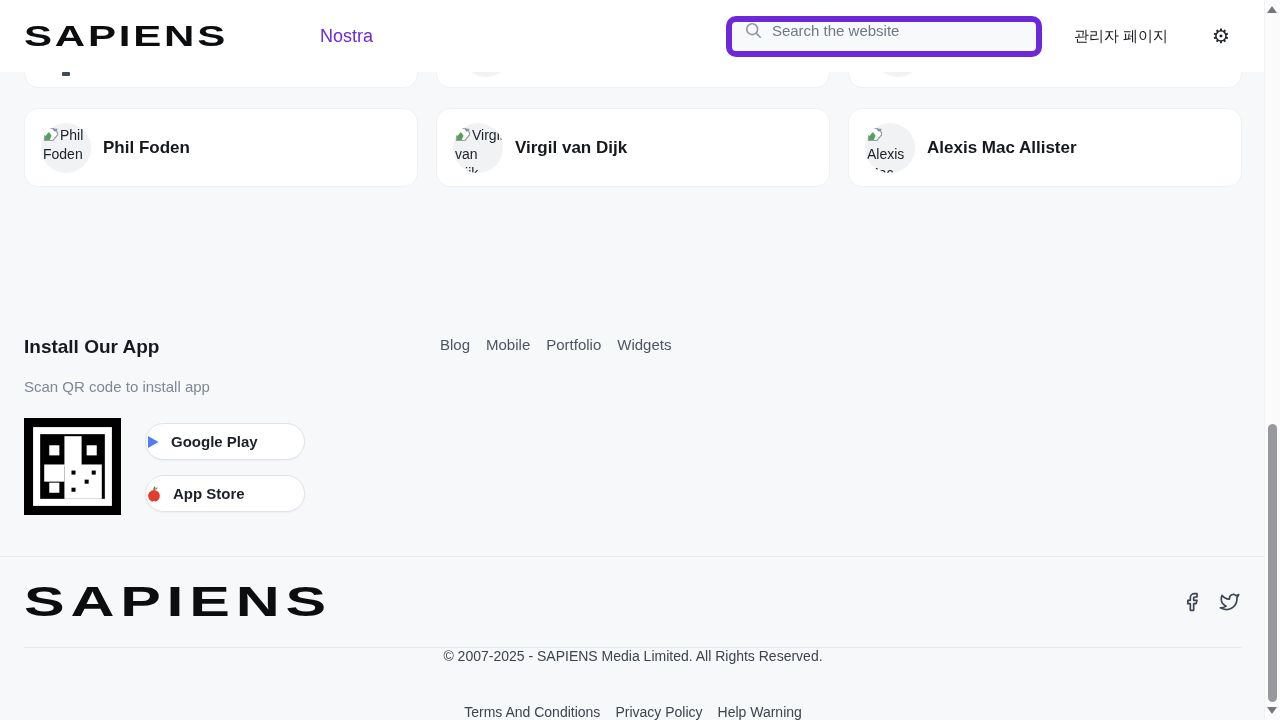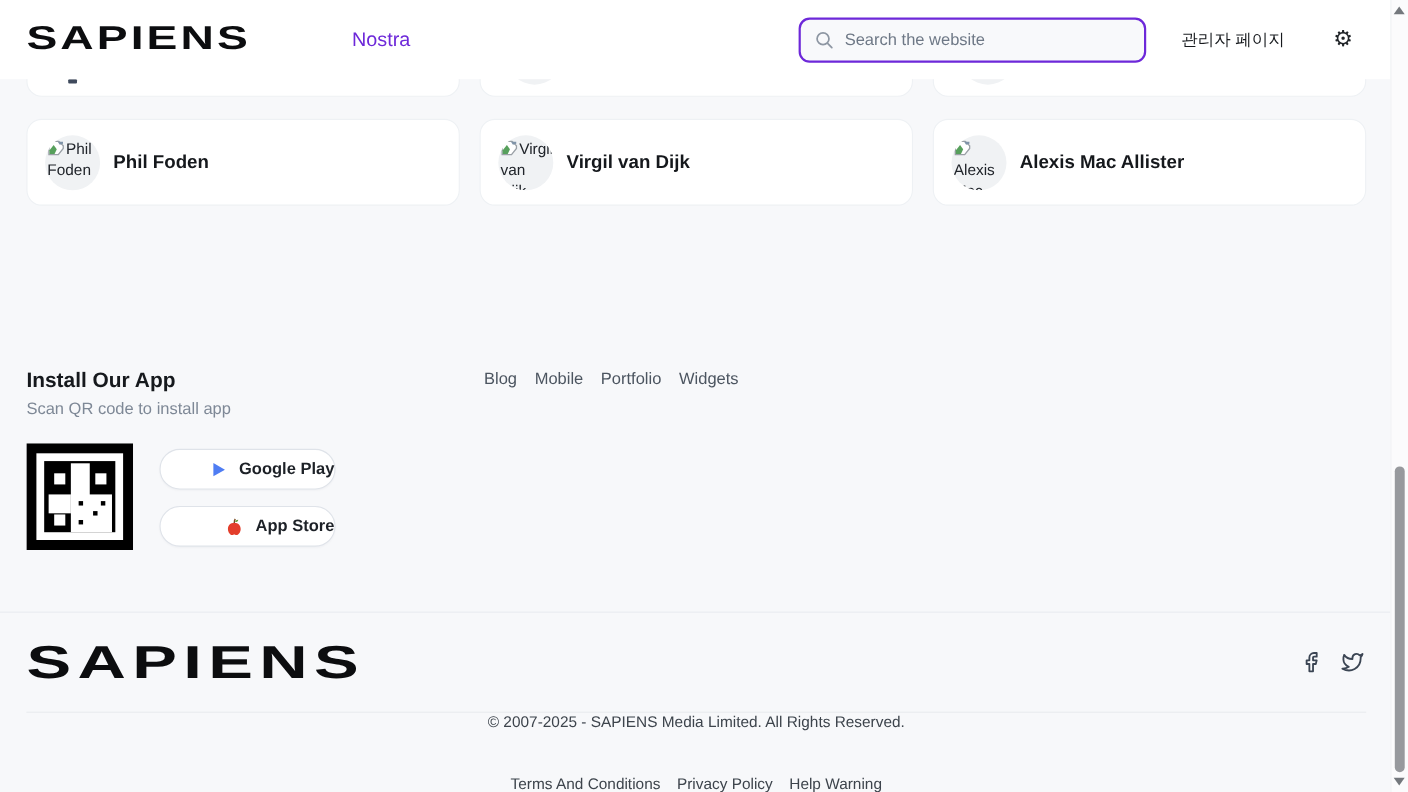--- a/index.html
+++ b/index.html
@@ -7,22 +7,22 @@
   body { font-family:"Liberation Sans","DejaVu Sans",sans-serif; }
   #app { position:relative; width:1280px; height:720px; background:#f7f8fa; overflow:hidden; }
 
   
   .header { position:absolute; top:0; left:0; width:1264px; height:72px; background:#ffffff;
             display:flex; align-items:center; padding:0 34px 0 24px; z-index:10; }
   .logo-wrap { width:276px; }
   .logo { display:inline-block; font-weight:900; font-size:30px; letter-spacing:2px; color:#0c0d0f;
           transform:scaleX(1.4); transform-origin:0 50%; white-space:nowrap; }
   .brand-suffix { font-size:18px; color:#6d28d9; margin-left:20px; }
-  .search-box { margin-left:auto; width:316px; height:41px; background:#f8f9fb; border:2px solid #6d28d9;
-                border-radius:10px; display:flex; align-items:center; padding:0 13px; }
+  .search-box { margin-left:auto; width:316px; height:41px; background:#f8f9fb; border:6px solid #6d28d9;
+                border-radius:10px; display:flex; align-items:flex-start; padding:0 13px; }
   .search-box svg { flex:0 0 auto; }
   .search-input { border:none; outline:none; background:transparent; margin-left:10px; width:100%;
                   font-size:15px; color:#394250; font-family:inherit; }
   .search-input::placeholder { color:#6e7886; opacity:1; }
   .admin-link { margin-left:32px; font-size:15px; color:#16191d; text-decoration:none; white-space:nowrap; }
   .gear-btn { margin-left:44px; background:none; border:none; cursor:pointer; font-size:20px; line-height:1;
               color:#212529; padding:0; }
 
   
   .partial-row { position:absolute; top:30px; left:24px; right:38px; display:flex; gap:18px; z-index:1; }
@@ -38,25 +38,25 @@
   .player-card { flex:1; height:79px; background:#ffffff; border:1px solid #eef1f4; border-radius:14px;
                  display:flex; align-items:center; padding:0 16px; cursor:pointer; }
   .avatar { flex:0 0 auto; width:50px; height:50px; border-radius:50%; background:#f0f2f4; overflow:hidden;
             font-size:14px; line-height:19px; color:#20242a; padding:3px 0 0 2px; word-break:break-word; }
   .avatar svg { vertical-align:-2px; margin-right:1px; }
   .player-name { margin-left:12px; font-size:17px; font-weight:600; color:#15181c; }
 
   
   .install { position:absolute; top:336px; left:24px; }
   .install-title { font-size:19px; font-weight:700; color:#16191d; }
-  .install-sub { margin-top:5px; font-size:15px; color:#7e8896; }
+  .install-sub { margin-top:20px; font-size:15px; color:#7e8896; }
   .install-row { margin-top:23px; display:flex; align-items:flex-start; }
   .store-buttons { margin-left:24px; display:flex; flex-direction:column; gap:15px; margin-top:5px; }
   .store-btn { width:160px; height:37px; border:1px solid #dfe3e9; background:#ffffff; border-radius:19px;
-               display:flex; align-items:center; justify-content:flex-end; gap:11px; cursor:pointer;
+               display:flex; align-items:center; justify-content:flex-start; gap:11px; cursor:pointer;
                font-family:inherit; font-size:15px; font-weight:600; color:#1d2127;
                box-shadow:0 1px 2px rgba(20,30,50,.04); }
 
   
   .links-col { position:absolute; top:337px; display:flex; flex-direction:row; gap:16px; }
   .links-col-1 { left:440px; }
   .links-col-2 { left:649px; }
   .links-col a { font-size:15px; line-height:16px; color:#4c5560; text-decoration:none; }
 
   

